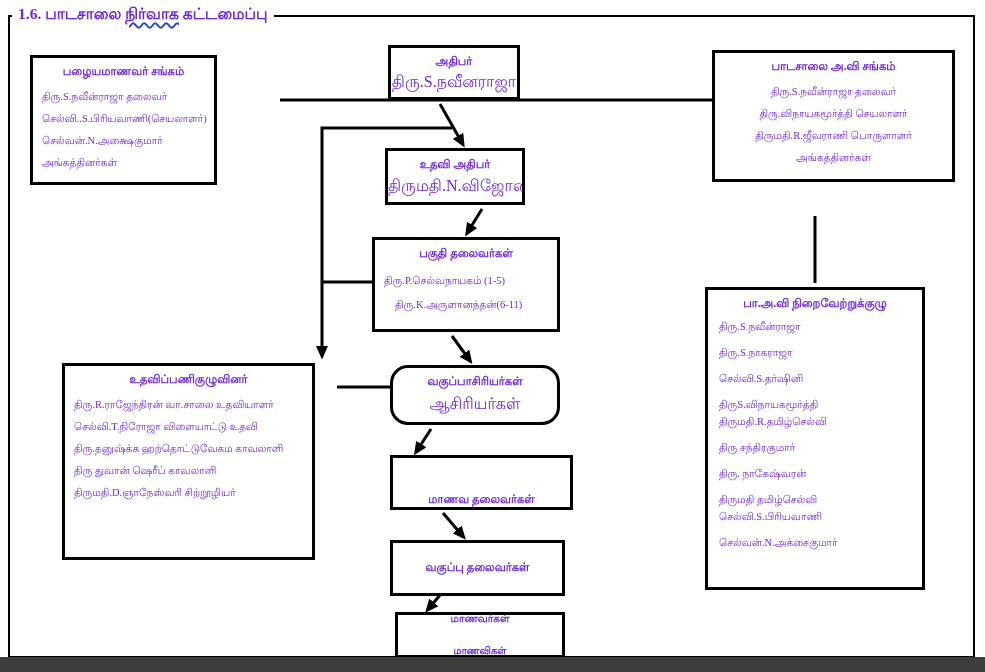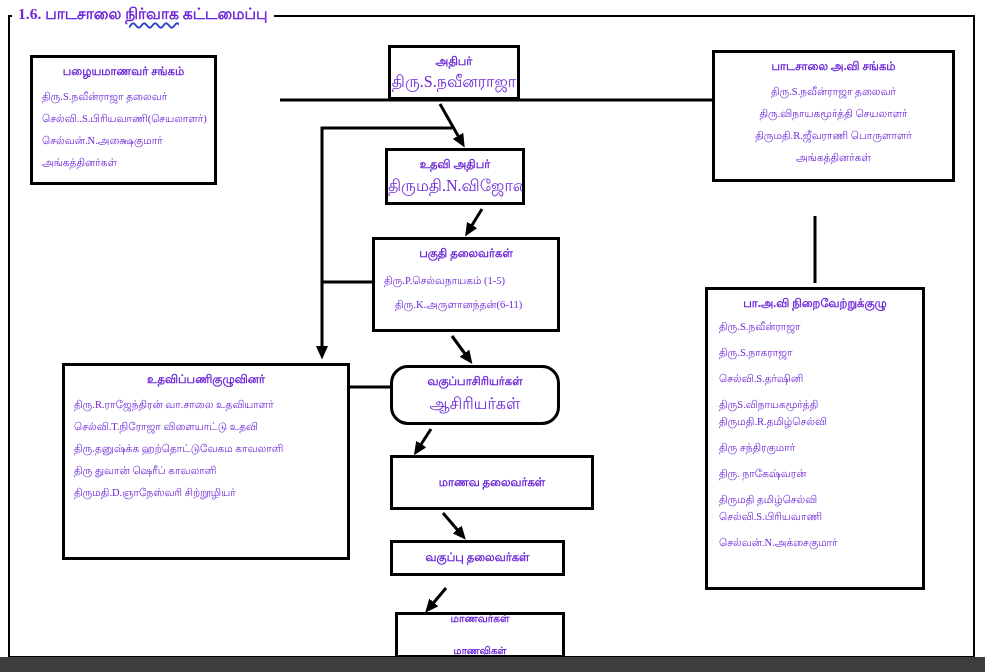--- a/index.html
+++ b/index.html
@@ -92,21 +92,21 @@
     <div class="bt">உதவி அதிபர்</div>
     <div class="name-line" style="margin-top:2px;">திருமதி.N.விஜோனி</div>
   </div>
 
   <div class="box members" style="left:372px; top:237px; width:188px; height:95px;">
     <div class="bt">பகுதி தலைவர்கள்</div>
     <div class="line" style="margin:11px 0;">திரு.P.செல்வநாயகம்  (1-5)</div>
     <div class="line" style="margin:11px 0;padding-left:20px;">திரு.K.அருளானந்தன்(6-11)</div>
   </div>
 
-  <div class="box members" style="left:62px; top:363px; width:288px; height:197px;">
+  <div class="box members" style="left:62px; top:363px; width:253px; height:197px;">
     <div class="bt">உதவிப்பணிகுழுவினர்</div>
     <div class="line">திரு.R.ராஜேந்திரன் வா.சாலை உதவியாளர்</div>
     <div class="line">செல்வி.T.நிரோஜா விளையாட்டு உதவி</div>
     <div class="line">திரு.தனுஷ்க்க ஹற்தொட்டுவேகம காவலாளி</div>
     <div class="line">திரு துவான் ஷெரீப் காவலாளி</div>
     <div class="line">திருமதி.D.ஞாநேஸ்வரி சிற்றூழியர்</div>
   </div>
 
   <div class="box" style="left:390px; top:365px; width:170px; height:60px;border-radius:18px;">
     <div class="bt">வகுப்பாசிரியர்கள்</div>
@@ -120,25 +120,25 @@
     <div class="line">செல்வி.S.தர்ஷினி</div>
     <div class="line mb-sm">திருS.விநாயகமூர்த்தி</div>
     <div class="line">திருமதி.R.தமிழ்செல்வி</div>
     <div class="line">திரு சந்திரகுமார்</div>
     <div class="line">திரு. நாகேஷ்வரன்</div>
     <div class="line mb-sm">திருமதி தமிழ்செல்வி</div>
     <div class="line">செல்வி.S.பிரியவாணி</div>
     <div class="line">செல்வன்.N.அக்சைகுமார்</div>
   </div>
 
-  <div class="box flexcenter" style="left:390px; top:455px; width:204px; height:55px;">
+  <div class="box flexcenter" style="left:390px; top:455px; width:183px; height:55px;justify-content:flex-end;">
     <div class="bt">மாணவ தலைவர்கள்</div>
   </div>
 
-  <div class="box flexcenter" style="left:390px; top:540px; width:175px; height:36px;">
+  <div class="box flexcenter" style="left:390px; top:540px; width:175px; height:56px;">
     <div class="bt">வகுப்பு தலைவர்கள்</div>
   </div>
 
   <div class="box flexcenter" style="left:395px; top:612px; width:170px; height:46px;">
     <div class="bt" style="font-size:10.5px;">மாணவர்கள்</div>
     <div class="bt" style="font-size:10px; margin-top:19px;text-align:right;">மாணவிகள்</div>
   </div>
 
   <div class="bottom-bar"></div>
 

